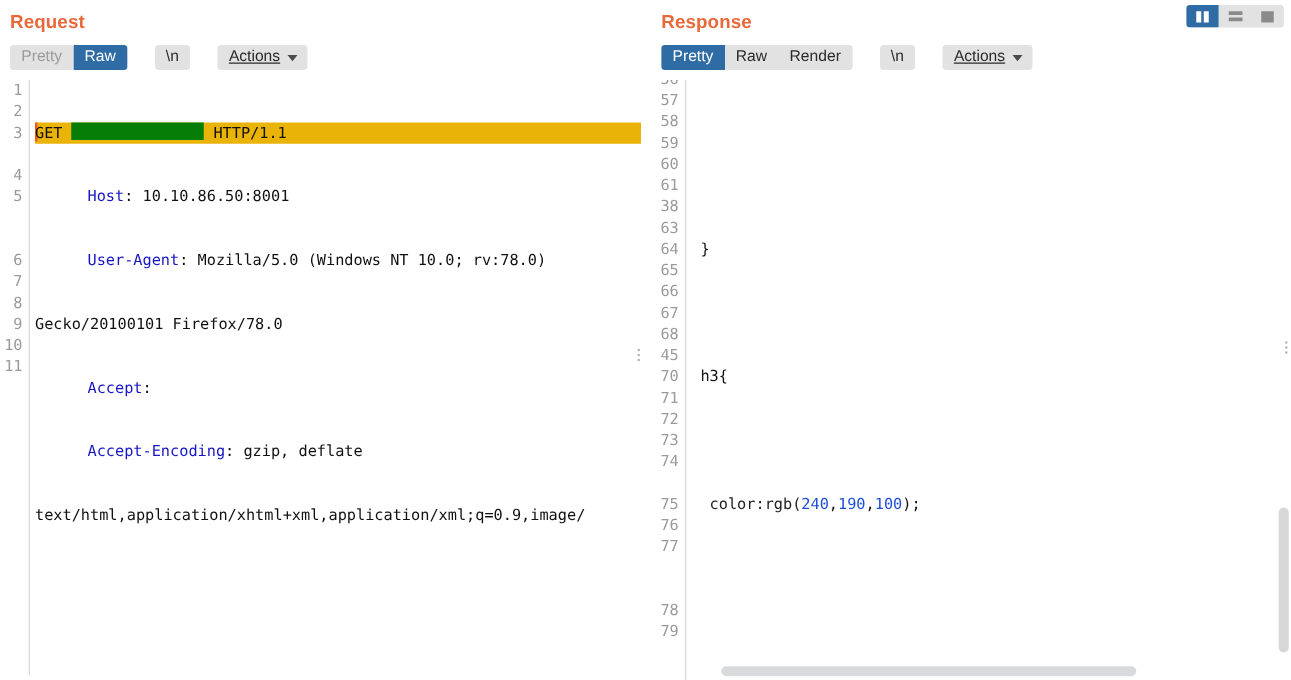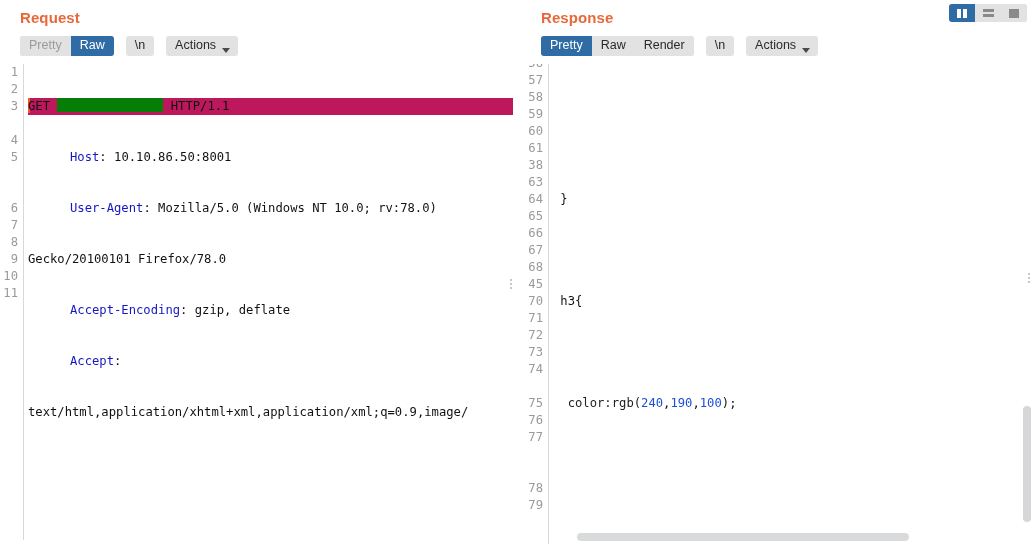--- a/index.html
+++ b/index.html
@@ -28,37 +28,37 @@
   .panel-request { width: 513px; }
   .panel-divider {
     width: 8px; height: 544px;
     background: #ffffff;
     position: relative;
     flex: 0 0 8px;
   }
   .panel-response { width: 512px; }
 
   .panel-head {
-    padding: 10px 12px 0 20px;
+    padding: 10px 12px 0 8px;
     flex: 0 0 auto;
   }
   .panel-title {
     font-size: 15px;
     font-weight: bold;
     color: #e8683a;
     letter-spacing: .1px;
     margin: 0 0 9px 0;
     line-height: 1.1;
   }
 
   
   .tabs {
     display: flex;
     align-items: center;
-    gap: 12px;
+    gap: 22px;
     margin-bottom: 8px;
     height: 20px;
   }
   .tabgroup {
     display: flex;
     background: #e2e2e2;
     border-radius: 3px;
     overflow: hidden;
     height: 20px;
   }
@@ -84,21 +84,21 @@
     background: #e2e2e2;
     border: 0;
     border-radius: 3px;
     padding: 2px 9px 3px 9px;
     height: 20px;
     line-height: 15px;
     cursor: pointer;
     white-space: nowrap;
     font-family: "Liberation Sans", sans-serif;
   }
-  .btn-actions { display: flex; align-items: flex-end; gap: 6px; padding-right: 8px; }
+  .btn-actions { display: flex; align-items: center; gap: 6px; padding-right: 8px; text-decoration: underline; }
   .caret {
     width: 0; height: 0;
     border-left: 4px solid transparent;
     border-right: 4px solid transparent;
     border-top: 5px solid #4a4a4a;
     display: inline-block;
     margin-top: 2px;
   }
 
   
@@ -159,21 +159,21 @@
   .gutter div { height: 17px; white-space: pre; }
   .gutter-req { width: 24px; }
   .gutter-res { width: 28px; }
   .lines {
     flex: 1 1 auto;
     padding-left: 4px;
     white-space: pre;
     color: #111;
   }
   .lines div { height: 17px; }
-  .hl-line { background: #be185d; }
+  .hl-line { background: #eab308; }
   .tok-hdr { color: #1616c4; margin-left: 42px; }
   .tok-num { color: #1d4ed8; }
   .tok-css { color: #222; }
   .redact {
     display: inline-block;
     background: #067d06;
     color: transparent;
     width: 106px;
     height: 14px;
     vertical-align: -2px;
@@ -264,22 +264,22 @@
             <div>8</div>
             <div>9</div>
             <div>10</div>
             <div>11</div>
           </div>
           <div class="lines">
             <div class="hl-line"><span class="caret-bar"></span><span>GET</span><span> </span><span class="redact"></span><span> </span><span>HTTP/1.1</span></div>
             <div><span class="tok-hdr">Host</span><span>:</span><span> 10.10.86.50:8001</span></div>
             <div><span class="tok-hdr">User-Agent</span><span>:</span><span> Mozilla/5.0 (Windows NT 10.0; rv:78.0)</span></div>
             <div>Gecko/20100101 Firefox/78.0</div>
+            <div><span class="tok-hdr">Accept</span><span>:</span></div>
             <div><span class="tok-hdr">Accept-Encoding</span><span>:</span><span> gzip, deflate</span></div>
-            <div><span class="tok-hdr">Accept</span><span>:</span></div>
             <div>text/html,application/xhtml+xml,application/xml;q=0.9,image/</div>
             
             
             
             
             
           </div>
         </div>
       </div>
     </div>

